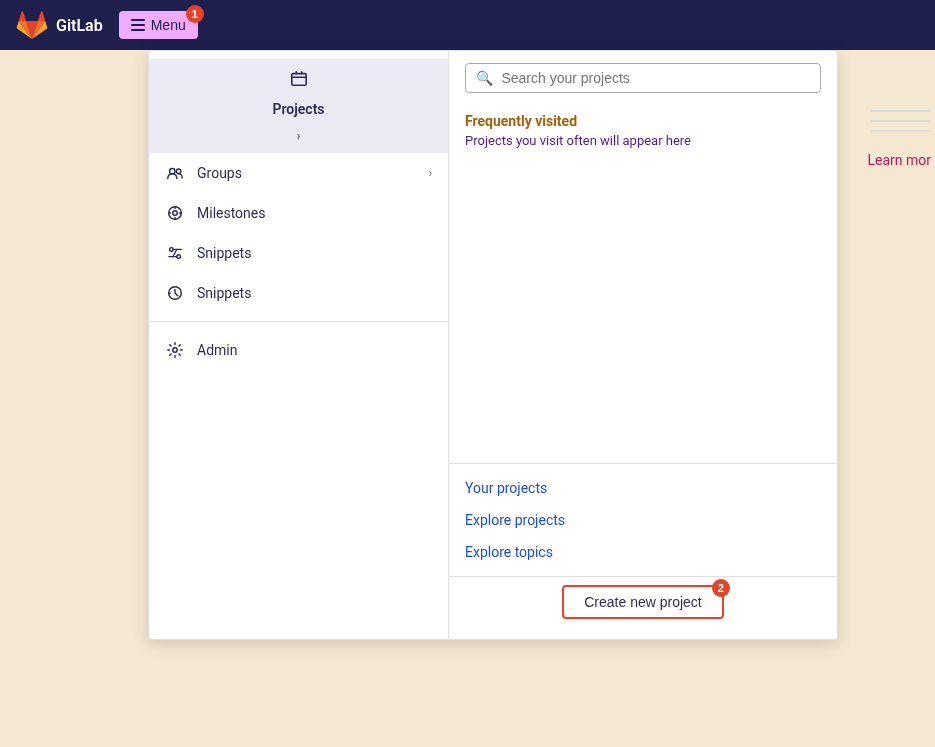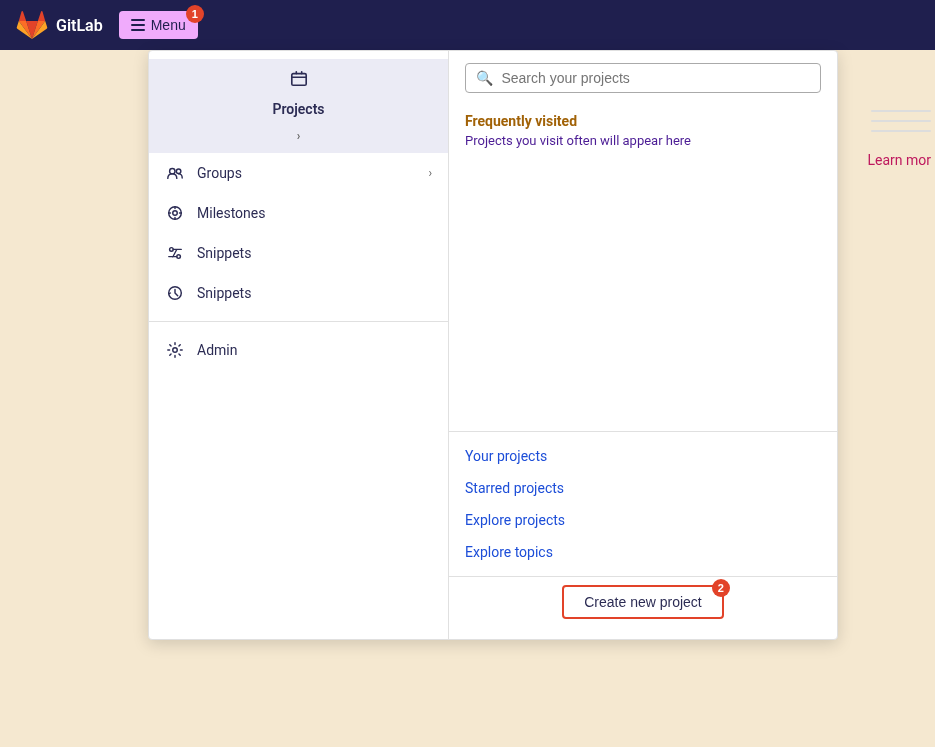--- a/index.html
+++ b/index.html
@@ -425,21 +425,20 @@
 
       <div class="frequently-visited">
         <div class="frequently-visited-title">Frequently visited</div>
         <div class="frequently-visited-desc">Projects you visit often will appear here</div>
       </div>
 
       <div class="spacer"></div>
 
       <div class="projects-links">
         <a class="projects-link">Your projects</a>
-        <a class="projects-link">Starred projects</a>
         <a class="projects-link">Explore projects</a>
         <a class="projects-link">Explore topics</a>
       </div>
 
       <div class="create-project-wrapper">
         <button class="create-project-btn">
           <span>Create new project</span>
           <div class="create-project-badge">2</div>
         </button>
       </div>

